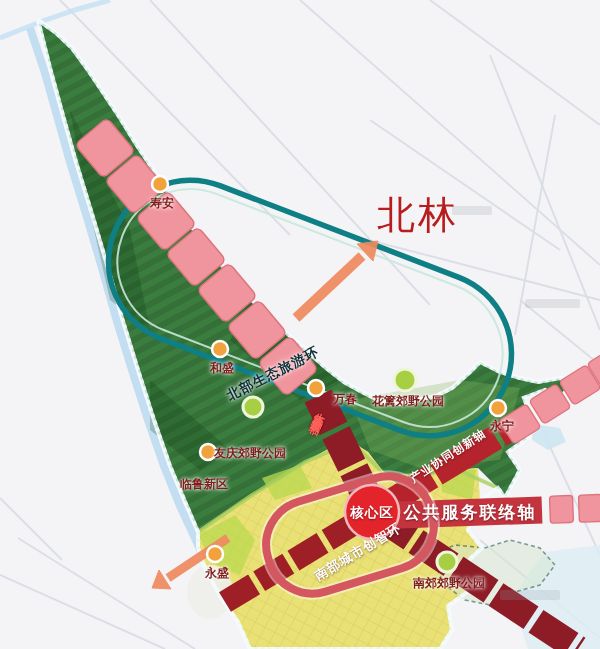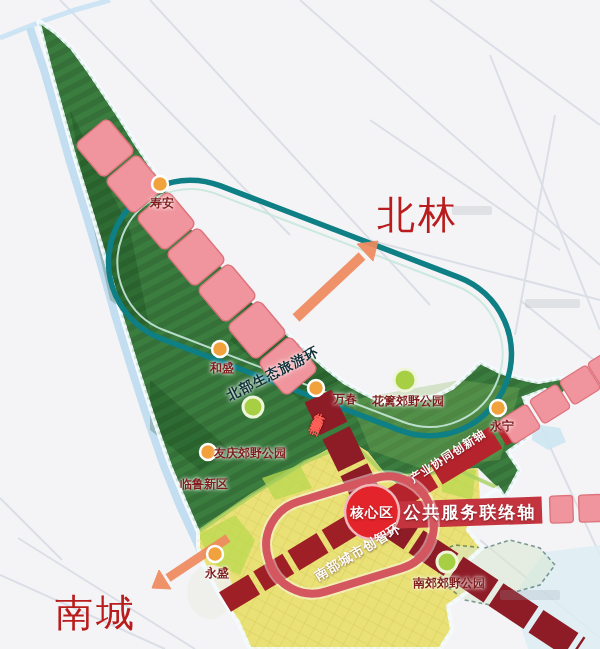--- a/index.html
+++ b/index.html
@@ -175,21 +175,20 @@
   </g>
 
   <g fill="#9aa0a8" opacity="0.22">
     <rect x="452" y="206" width="40" height="9" rx="2"></rect>
     <rect x="525" y="299" width="55" height="9" rx="2"></rect>
     <rect x="500" y="590" width="60" height="10" rx="2"></rect>
   </g>
 </svg>
 
 <div class="lbl zone-lbl" style="left:377px;top:190px;">北林</div>
-<div class="lbl zone-lbl" style="left:55px;top:588px;">南城</div>
 
 <div class="lbl dot-lbl" style="left:162px;top:195px;">寿安</div>
 <div class="lbl dot-lbl" style="left:222px;top:360px;">和盛</div>
 <div class="lbl dot-lbl" style="left:321px;top:391px;padding-left:48px;">万春</div>
 <div class="lbl dot-lbl" style="left:204px;top:462px;margin-top:14px;">临鲁新区</div>
 <div class="lbl dot-lbl" style="left:502px;top:418px;">永宁</div>
 <div class="lbl dot-lbl" style="left:217px;top:565px;">永盛</div>
 
 <div class="lbl dot-lbl" style="left:250px;top:421px;margin-top:24px;">友庆郊野公园</div>
 <div class="lbl dot-lbl" style="left:408px;top:393px;">花篱郊野公园</div>

